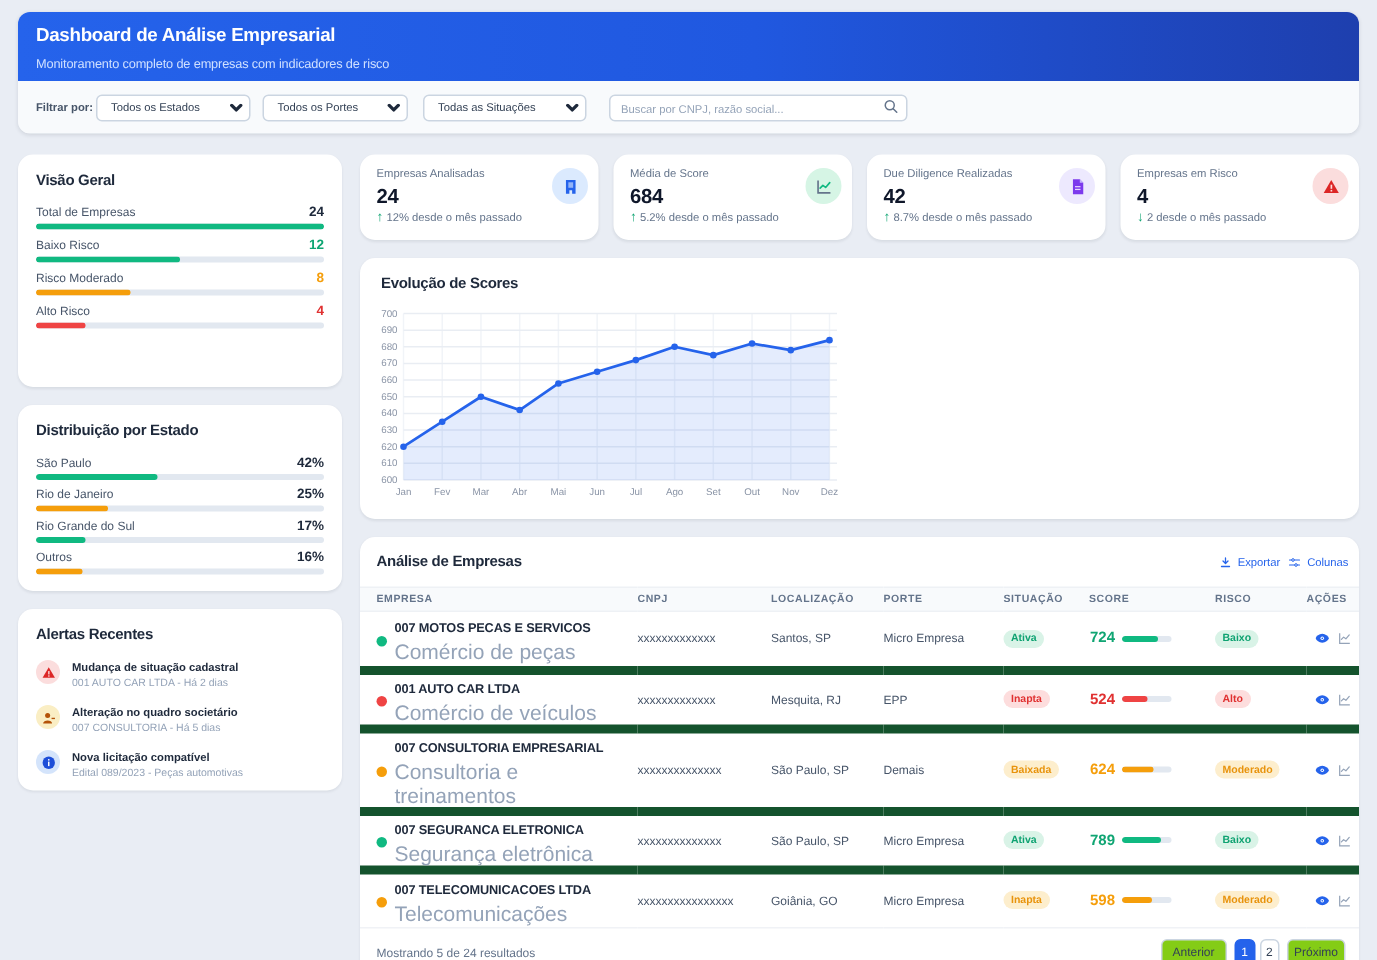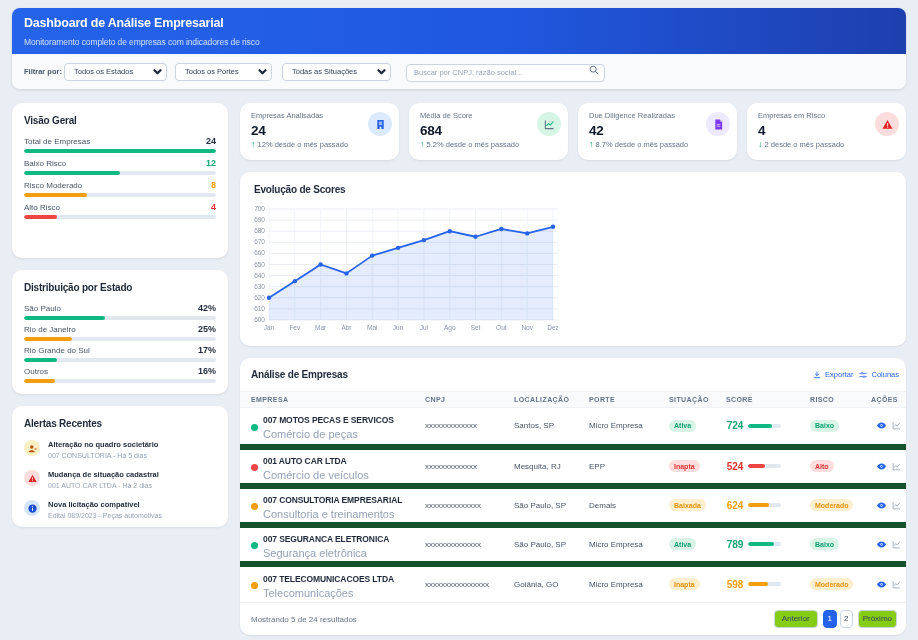--- a/index.html
+++ b/index.html
@@ -63,21 +63,21 @@
 .thead h3 { font-size:10px; font-weight:bold; color:#1e293b; letter-spacing:-.2px; }
 .tlinks { display:flex; gap:5px; }
 .tlink { font-size:7.5px; color:#2563eb; display:flex; align-items:center; gap:4px; }
 table { width:100%; border-collapse:collapse; table-layout:fixed; }
 th { background:#f8fafc; border-top:1px solid #eef1f5; border-bottom:1px solid #eef1f5; font-size:7px; color:#64748b; text-align:left; font-weight:bold; letter-spacing:.4px; height:16px; }
 td { border-bottom:6px solid #14532d; padding:0; font-size:8px; color:#475569; height:39px; }
 tr:last-child td { border-bottom:1px solid #f0f2f6; }
 .cname { display:flex; align-items:center; gap:5px; } .cname .nmw { padding-top:4px; } .cname .dot { margin-top:3px; }
 .dot { width:7px; height:7px; border-radius:50%; flex:none; }
 .nm1 { font-size:8.5px; font-weight:bold; color:#1e293b; margin-bottom:3px; letter-spacing:-.1px; }
-.nm2 { font-size:11px; color:#94a3b8; }
+.nm2 { font-size:14px; color:#94a3b8; }
 .badge { display:inline-block; font-size:7px; font-weight:bold; padding:2.5px 5px; border-radius:8px; }
 .b-green { background:#d9f3e7; color:#0ea271; }
 .b-red { background:#fddddd; color:#e03131; }
 .b-org { background:#fdeecd; color:#e8930c; }
 .scorew { display:flex; align-items:center; }
 .scnum { font-size:10px; font-weight:bold; width:18px; text-align:center; }
 .sctrack { width:33px; height:4px; background:#e2e8f0; border-radius:2px; overflow:hidden; margin-left:4px; }
 .scfill { height:100%; border-radius:2px; }
 .acts { display:flex; gap:6px; align-items:center; padding-left:6px; }
 .tfoot { display:flex; align-items:center; justify-content:space-between; padding:7px 9px 7px 11px; }
@@ -199,43 +199,43 @@
               <span class="vl">16%</span>
             </div>
             <div class="track">
               <div class="fill o" style="width:16%"></div>
             </div>
           </div>
       </div>
       <div class="card scard" style="height:121px">
         <h3>Alertas Recentes</h3>
         <div class="alert">
+            <div class="acirc a-red">
+              <svg width="9" height="9" viewBox="0 0 24 24">
+                <path d="M12 2 L23 21 H1 Z" fill="#dc2626"></path>
+                <rect x="11" y="9" width="2.4" height="6" fill="#fbdddd"></rect>
+                <rect x="11" y="16.6" width="2.4" height="2.4" fill="#fbdddd"></rect>
+              </svg>
+            </div>
+          <div>
+              <div class="t1">Mudança de situação cadastral</div>
+              <div class="t2">001 AUTO CAR LTDA - Há 2 dias</div>
+            </div>
+          </div>
+        <div class="alert">
             <div class="acirc a-yel">
               <svg width="9" height="9" viewBox="0 0 24 24">
                 <circle cx="10" cy="8" r="4.5" fill="#b45309"></circle>
                 <path d="M2 22 C2 15 18 15 18 22 Z" fill="#b45309"></path>
                 <rect x="17" y="12" width="6" height="2.4" fill="#b45309"></rect>
               </svg>
             </div>
           <div>
               <div class="t1">Alteração no quadro societário</div>
               <div class="t2">007 CONSULTORIA - Há 5 dias</div>
-            </div>
-          </div>
-        <div class="alert">
-            <div class="acirc a-red">
-              <svg width="9" height="9" viewBox="0 0 24 24">
-                <path d="M12 2 L23 21 H1 Z" fill="#dc2626"></path>
-                <rect x="11" y="9" width="2.4" height="6" fill="#fbdddd"></rect>
-                <rect x="11" y="16.6" width="2.4" height="2.4" fill="#fbdddd"></rect>
-              </svg>
-            </div>
-          <div>
-              <div class="t1">Mudança de situação cadastral</div>
-              <div class="t2">001 AUTO CAR LTDA - Há 2 dias</div>
             </div>
           </div>
         <div class="alert">
             <div class="acirc a-blu">
               <svg width="9" height="9" viewBox="0 0 24 24">
                 <circle cx="12" cy="12" r="11" fill="#1d4ed8"></circle>
                 <rect x="10.7" y="10" width="2.6" height="8" fill="#fff"></rect>
                 <rect x="10.7" y="5.5" width="2.6" height="2.6" fill="#fff"></rect>
               </svg>
             </div>

